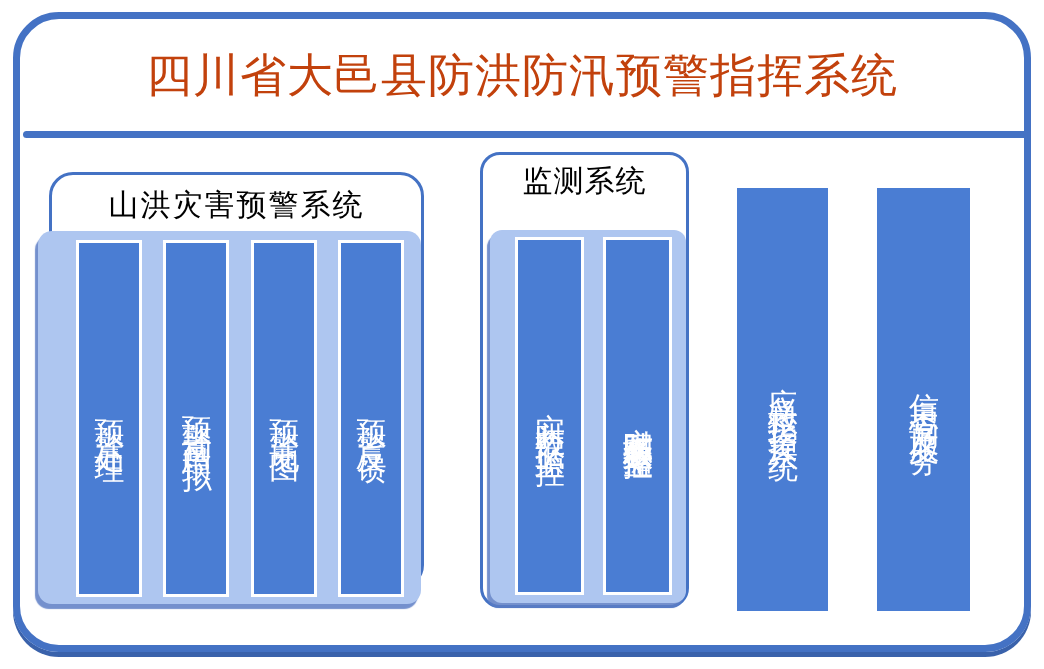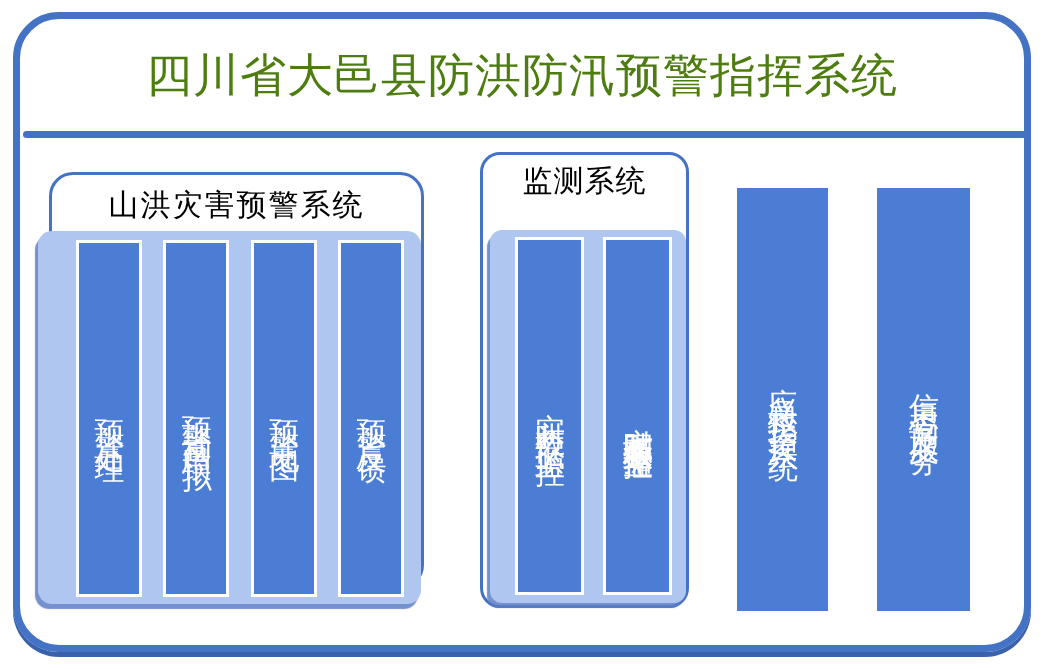--- a/index.html
+++ b/index.html
@@ -9,21 +9,21 @@
   }
   
   .frame{
     position:absolute;left:13px;top:12px;right:13px;bottom:17px;
     border:7px solid #4472c4;border-radius:46px;
     box-shadow:0 5px 0 #3a62ab;
     background:transparent;
   }
   .title{
     position:absolute;left:0;right:0;top:46px;height:60px;
-    text-align:center;font-size:46px;line-height:58px;color:#4d7c0f;
+    text-align:center;font-size:46px;line-height:58px;color:#c2410c;
     letter-spacing:1px;white-space:nowrap;
   }
   .separator{
     position:absolute;left:23px;right:16px;top:131px;height:7px;
     background:#4472c4;border-radius:4px;
   }
   
   .group-box{
     position:absolute;background:#ffffff;border:3px solid #4472c4;border-radius:24px;
     box-sizing:border-box;

